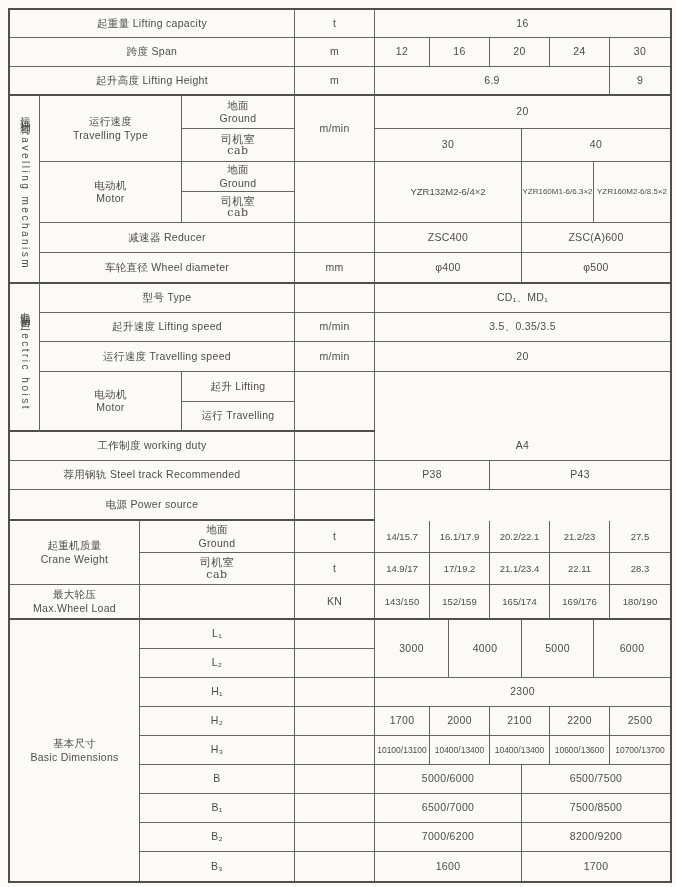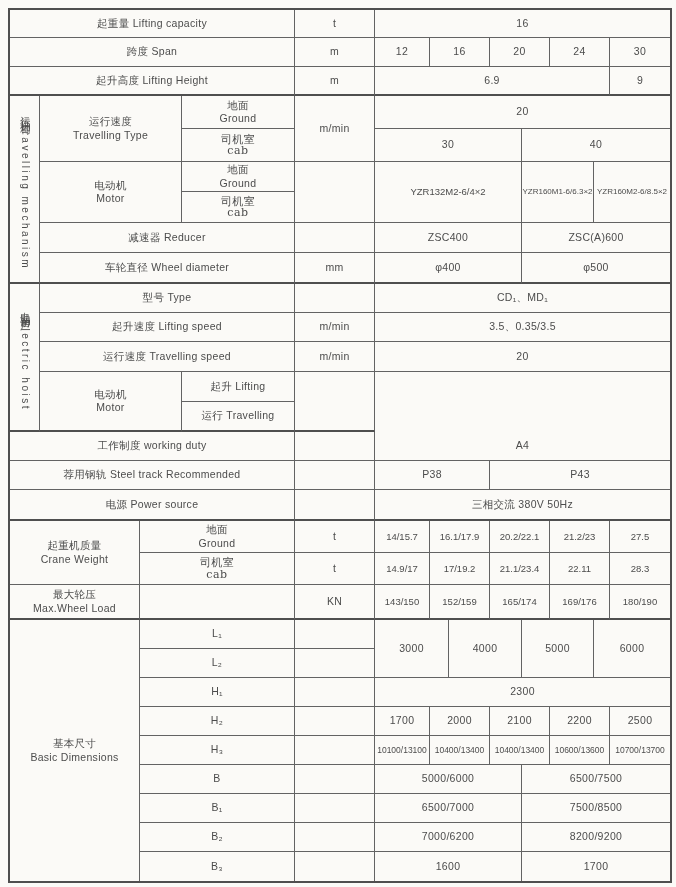--- a/index.html
+++ b/index.html
@@ -127,21 +127,20 @@
   <div class="c" style="grid-area:15/5/16/6"></div>
   <div class="c er" style="grid-area:15/6/16/14">A4</div>
 
   <div class="c" style="grid-area:16/1/17/5">荐用钢轨 Steel track Recommended</div>
   <div class="c" style="grid-area:16/5/17/6"></div>
   <div class="c" style="grid-area:16/6/17/9">P38</div>
   <div class="c er" style="grid-area:16/9/17/14">P43</div>
 
   <div class="c tb" style="grid-area:17/1/18/5">电源 Power source</div>
   <div class="c tb" style="grid-area:17/5/18/6"></div>
-  <div class="c tb er" style="grid-area:17/6/18/14">三相交流 380V 50Hz</div>
 
   <div class="c stack" style="grid-area:18/1/20/3">起重机质量
 Crane Weight</div>
   <div class="c stack" style="grid-area:18/3/19/5">地面
 Ground</div>
   <div class="c cabbox" style="grid-area:19/3/20/5">
     <span class="cabzh">司机室</span>
     <span class="caben">cab</span>
   </div>
   <div class="c" style="grid-area:18/5/19/6">t</div>

